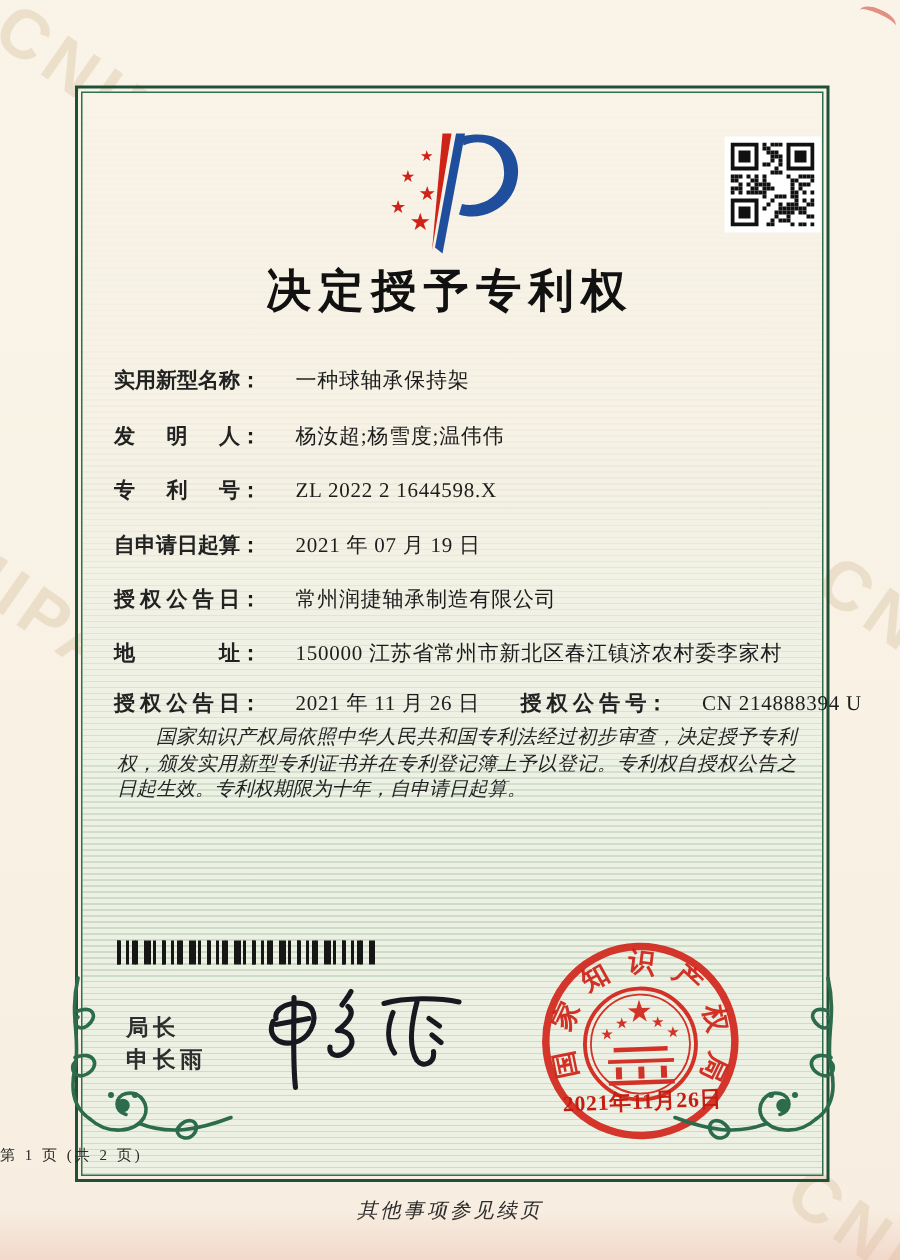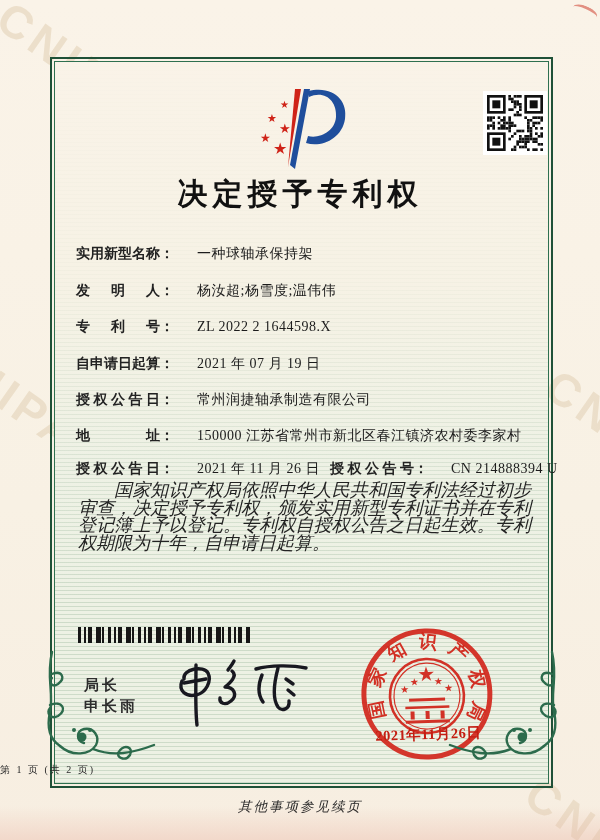--- a/index.html
+++ b/index.html
@@ -34,24 +34,24 @@
 
   .title { position:absolute; left:0; top:174px; width:100%; text-align:center;
            font-size:30px; font-weight:bold; letter-spacing:5px; color:#111; }
 
   .fields { position:absolute; left:76px; top:245px; width:465px; }
   .frow { position:absolute; left:0; font-size:14px; white-space:nowrap; }
   .flabel { display:inline-block; width:84px; text-align:justify; text-align-last:justify;
             font-weight:600; color:#222; vertical-align:bottom; }
   .colon { font-weight:600; margin-right:7px; }
   .fvalue { color:#1c1c1c; letter-spacing:.5px;margin-left:16px; }
-  .grant-group { position:absolute; left:254px; top:0; }
+  .grant-group { position:absolute; left:271px; top:0; }
 
   .paras { position:absolute; left:78px; top:482px; width:453px; }
-  .paras p { font-size:18px; line-height:17.6px; text-indent:2em; text-align:justify;
+  .paras p { font-size:13px; line-height:17.6px; text-indent:2em; text-align:justify;
              font-style:italic; color:#232323; }
 
   .barcode { position:absolute; left:78px; top:627px; width:172px; height:16px;
              background-image:
                repeating-linear-gradient(90deg,#161616 0 2px,rgba(0,0,0,0) 2px 6px),
                repeating-linear-gradient(90deg,#161616 0 3px,rgba(0,0,0,0) 3px 10px); }
 
   .director { position:absolute; left:84px; top:676px;
               font-family:"Liberation Sans","DejaVu Sans",sans-serif;
               font-weight:bold; font-size:15px; letter-spacing:3px; color:#2e2e2e; }

